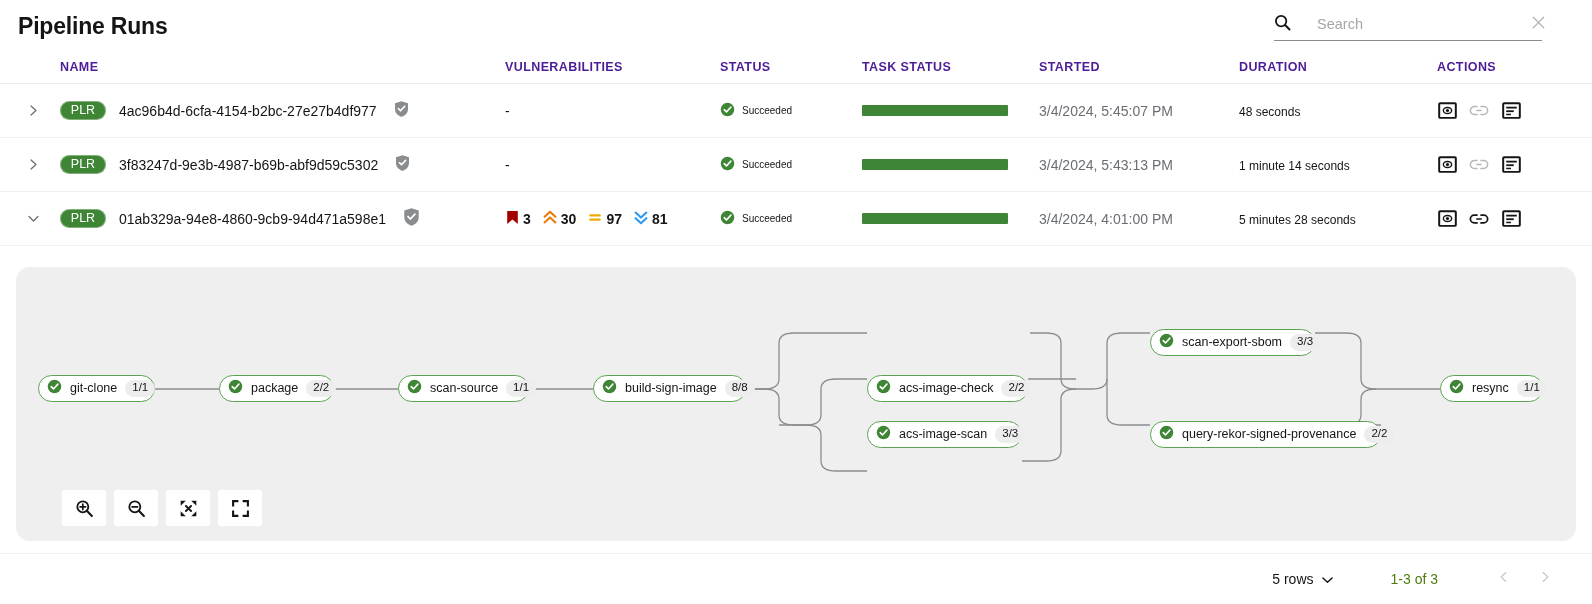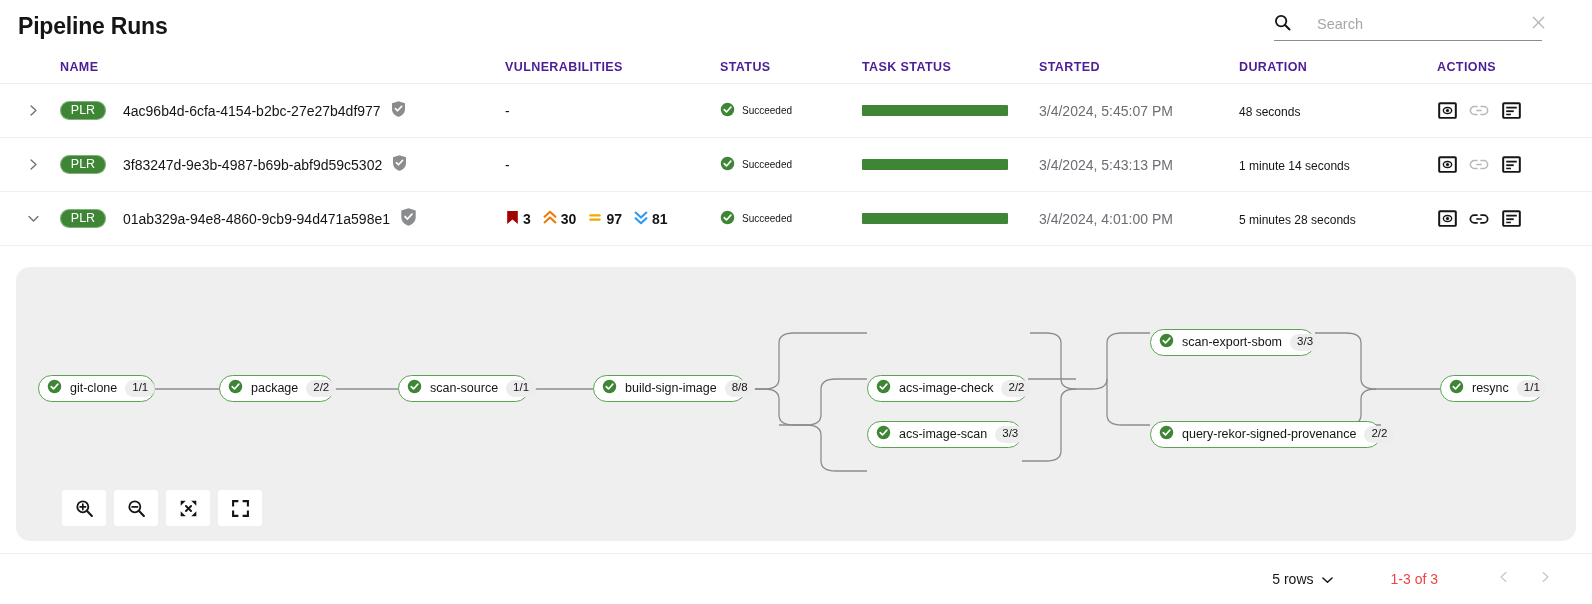--- a/index.html
+++ b/index.html
@@ -92,38 +92,37 @@
   }
   tr.row-expanded td { border-bottom: 1px solid #f0f0f0; }
 
   .expand-cell { text-align: left; padding-left: 22px !important; }
   .chev {
     width: 22px; height: 22px;
     display: inline-flex; align-items: center; justify-content: center;
     cursor: pointer;
   }
 
-  .name-cell { display: flex; align-items: center; gap: 6px; }
+  .name-cell { display: flex; align-items: center; gap: 13px; }
   .plr-badge {
     display: inline-flex; align-items: center; justify-content: center;
     background: #3e8635;
     color: #ffffff;
     font-size: 12.5px;
     font-weight: normal;
     border-radius: 30px;
     padding: 3px 9px 4px 9px;
     min-width: 46px;
     box-shadow: inset 0 0 0 1px rgba(255,255,255,0.35);
     line-height: 1;
   }
   .name-text {
     font-size: 14px;
     color: #151515;
     white-space: nowrap;
-    margin-left: 11px;
   }
   .shield-icon { display: inline-block; margin-left: 3px; }
 
   .vuln-cell { display: flex; align-items: center; gap: 4px; padding-left: 1px; }
   .vuln-group { display: inline-flex; align-items: center; gap: 4px; margin-right: 8px; }
   .vuln-count { font-size: 14px; font-weight: bold; color: #151515; }
   .vuln-dash { color: #151515; font-size: 14px; }
 
   .status-cell { display: flex; align-items: center; gap: 7px; }
   .status-text { font-size: 10px; color: #151515; }
@@ -210,21 +209,21 @@
     justify-content: flex-end;
     padding-right: 30px;
     gap: 8px;
   }
   .rows-select {
     display: inline-flex; align-items: center; gap: 8px;
     font-size: 14px; color: #151515;
     cursor: pointer;
     padding: 4px 8px;
   }
-  .range-text { font-size: 14px; color: #ef4444; margin: 0 40px 0 42px; white-space: nowrap; }
+  .range-text { font-size: 14px; color: #4d7c0f; margin: 0 40px 0 42px; white-space: nowrap; }
   .pg-btn {
     width: 34px; height: 34px;
     display: inline-flex; align-items: center; justify-content: center;
     cursor: pointer;
   }
   .pg-btn.disabled { cursor: default; }
 </style>
 </head>
 <body>
 

